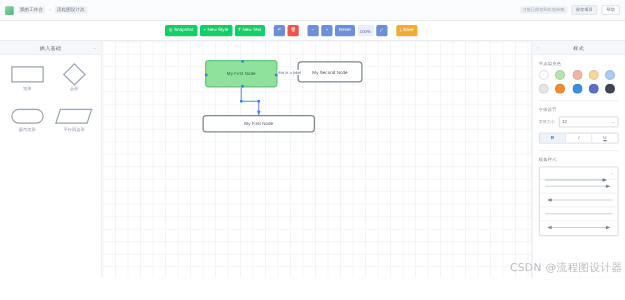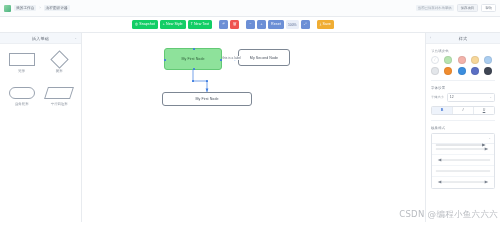--- a/index.html
+++ b/index.html
@@ -418,14 +418,14 @@
               <polygon points="59,3 55,1.4 55,4.6" fill="#7b838f"></polygon>
             </svg>
           </div>
 
         </div>
       </div>
     </div>
 
   </div>
 
-  <div class="watermark">CSDN @编程小鱼六六六</div>
+  <div class="watermark">CSDN @流程图设计器</div>
 </div>
 
 </body></html>

